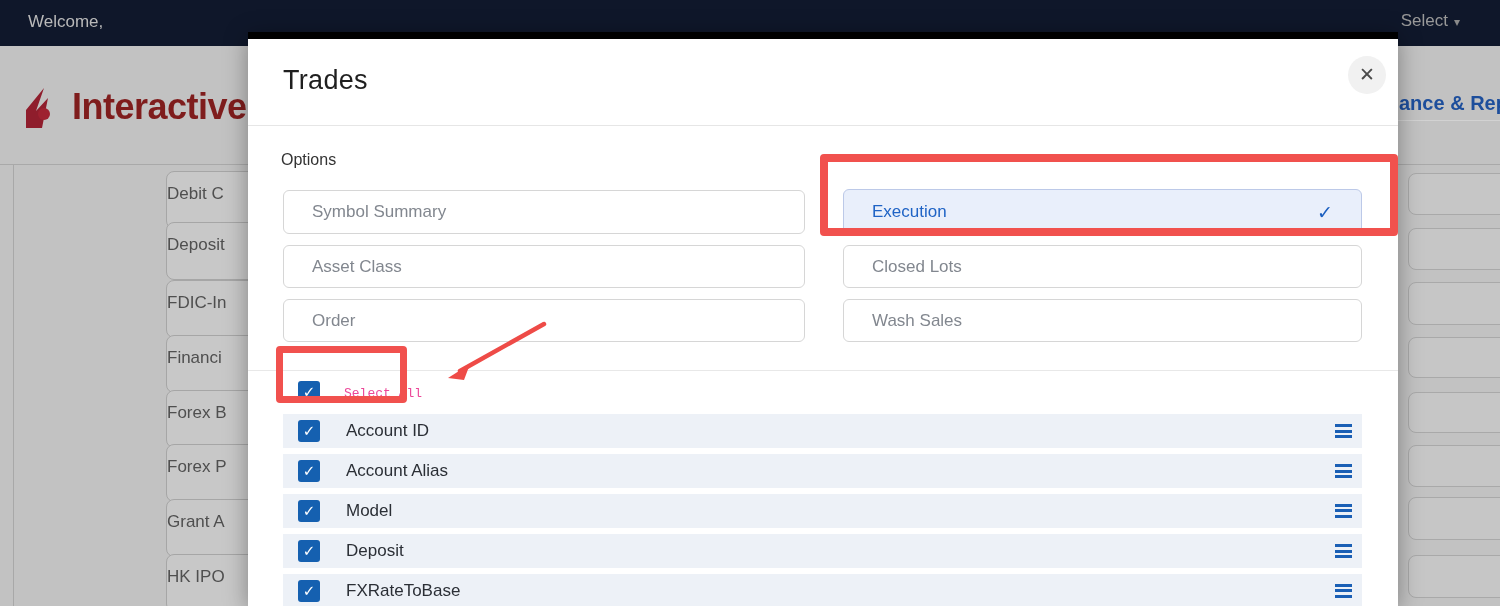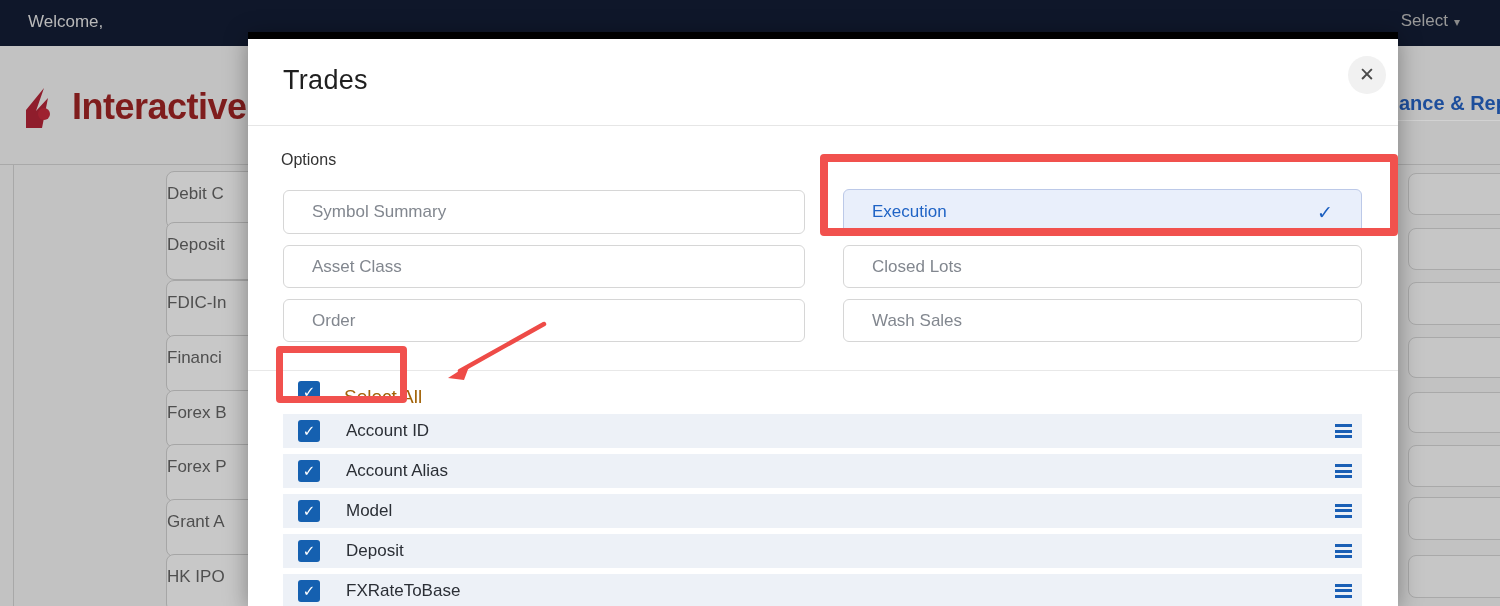--- a/index.html
+++ b/index.html
@@ -42,21 +42,21 @@
 
   .opt { position:absolute; border:1px solid #d6d6d6; border-radius:6px; background:#fff;
     font-size:17px; color:#82878f; display:flex; align-items:center; padding:0 28px; cursor:pointer; }
   .opt.sel { background:#e9effb; border-color:#bcc9e8; color:#1f63c5; justify-content:space-between; }
   .opt.sel .chk { color:#1b5fc0; font-weight:700; font-size:19px; }
 
   .div2 { position:absolute; left:0; top:331px; width:1150px; height:1px; background:#e8e8e8; }
 
   .cb { background:#1560b0; border-radius:3px; color:#fff; text-align:center; font-weight:700; }
   .selectall-cb { position:absolute; left:50px; top:342px; width:22px; height:22px; line-height:22px; font-size:15px; cursor:pointer; }
-  .selectall-label { position:absolute; left:96px; top:347px; font-size:19px; color:#a16207; }
+  .selectall-label { position:absolute; left:96px; top:347px; font-size:13px; color:#ec4899;font-family:Liberation Mono, monospace; }
 
   .frow { position:absolute; left:35px; width:1079px; height:34px; background:#edf1f7; display:flex; align-items:center; }
   .frow .cb { width:22px; height:22px; line-height:22px; font-size:15px; margin-left:15px; cursor:pointer; }
   .frow .flabel { margin-left:26px; font-size:17px; font-weight:500; color:#2b2f36; }
   .frow .hamb { position:absolute; right:10px; width:17px; height:14px; cursor:grab;
     background:repeating-linear-gradient(#1a5fb5 0 3px, rgba(0,0,0,0) 3px 5.5px); }
 
   
   .ann { position:absolute; border:8px solid #f1514e; border-radius:4px; z-index:20; pointer-events:none; }
   .ann-exec { left:820px; top:154px; width:578px; height:82px; }

